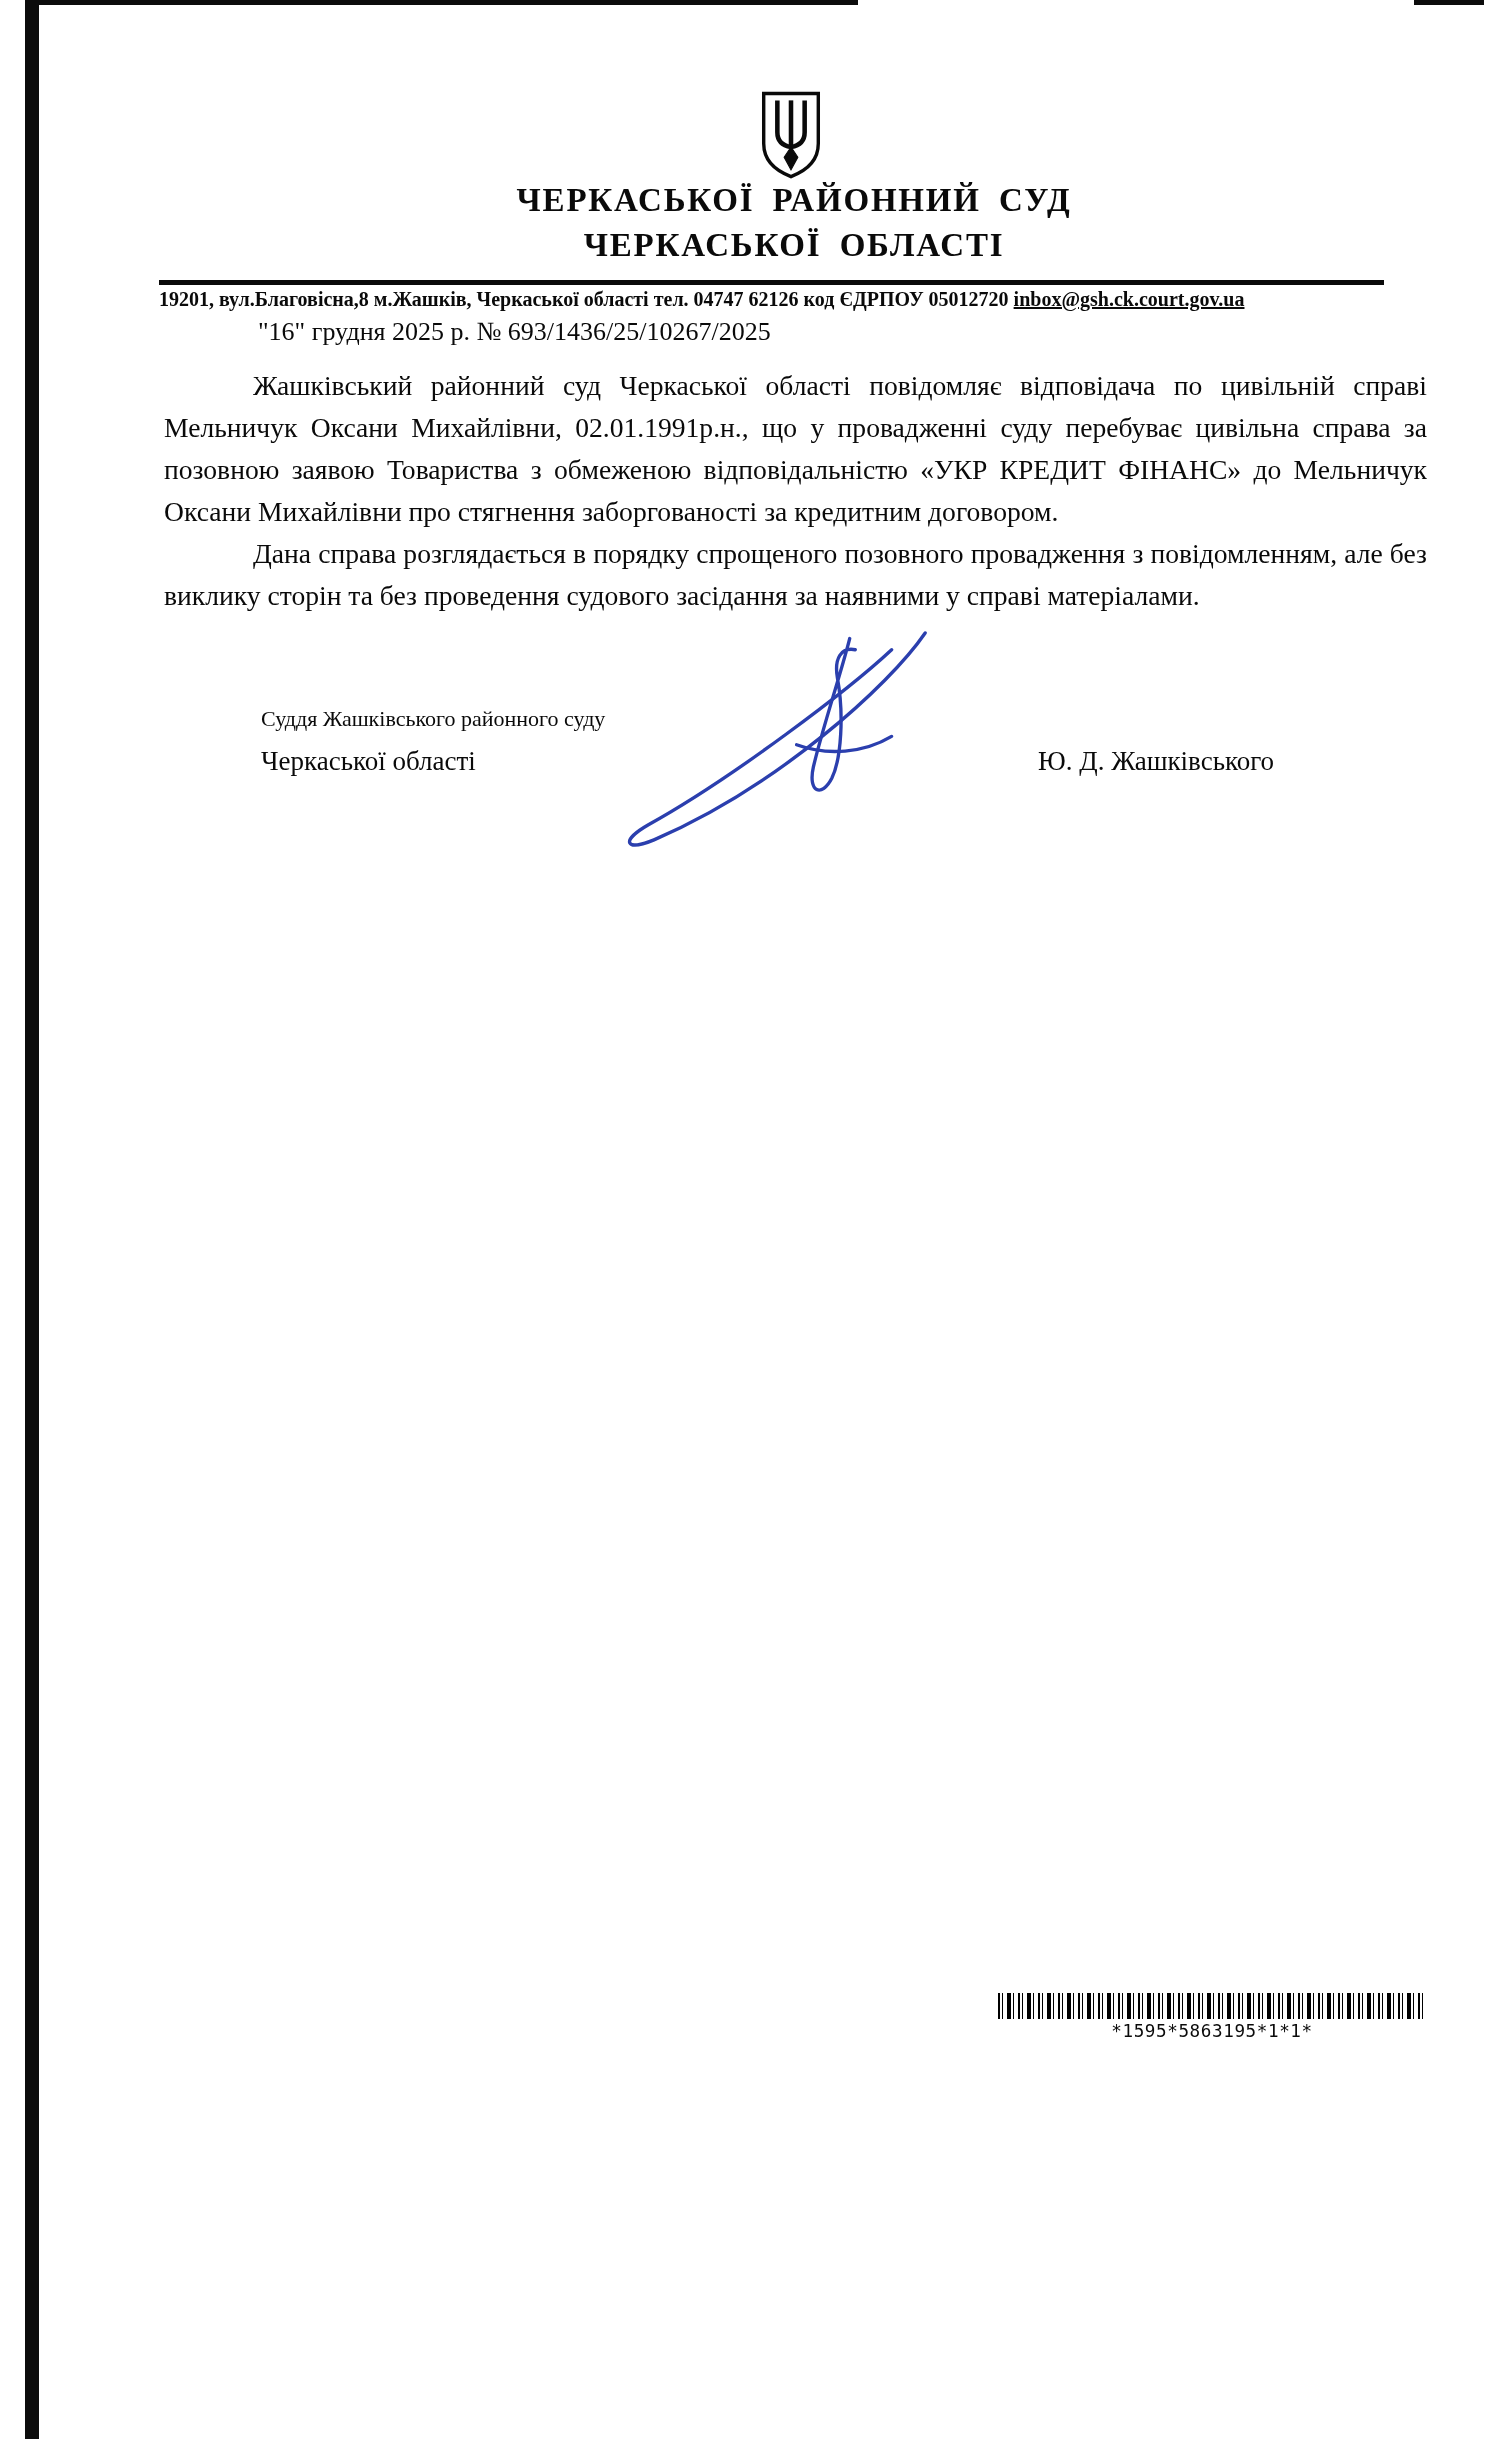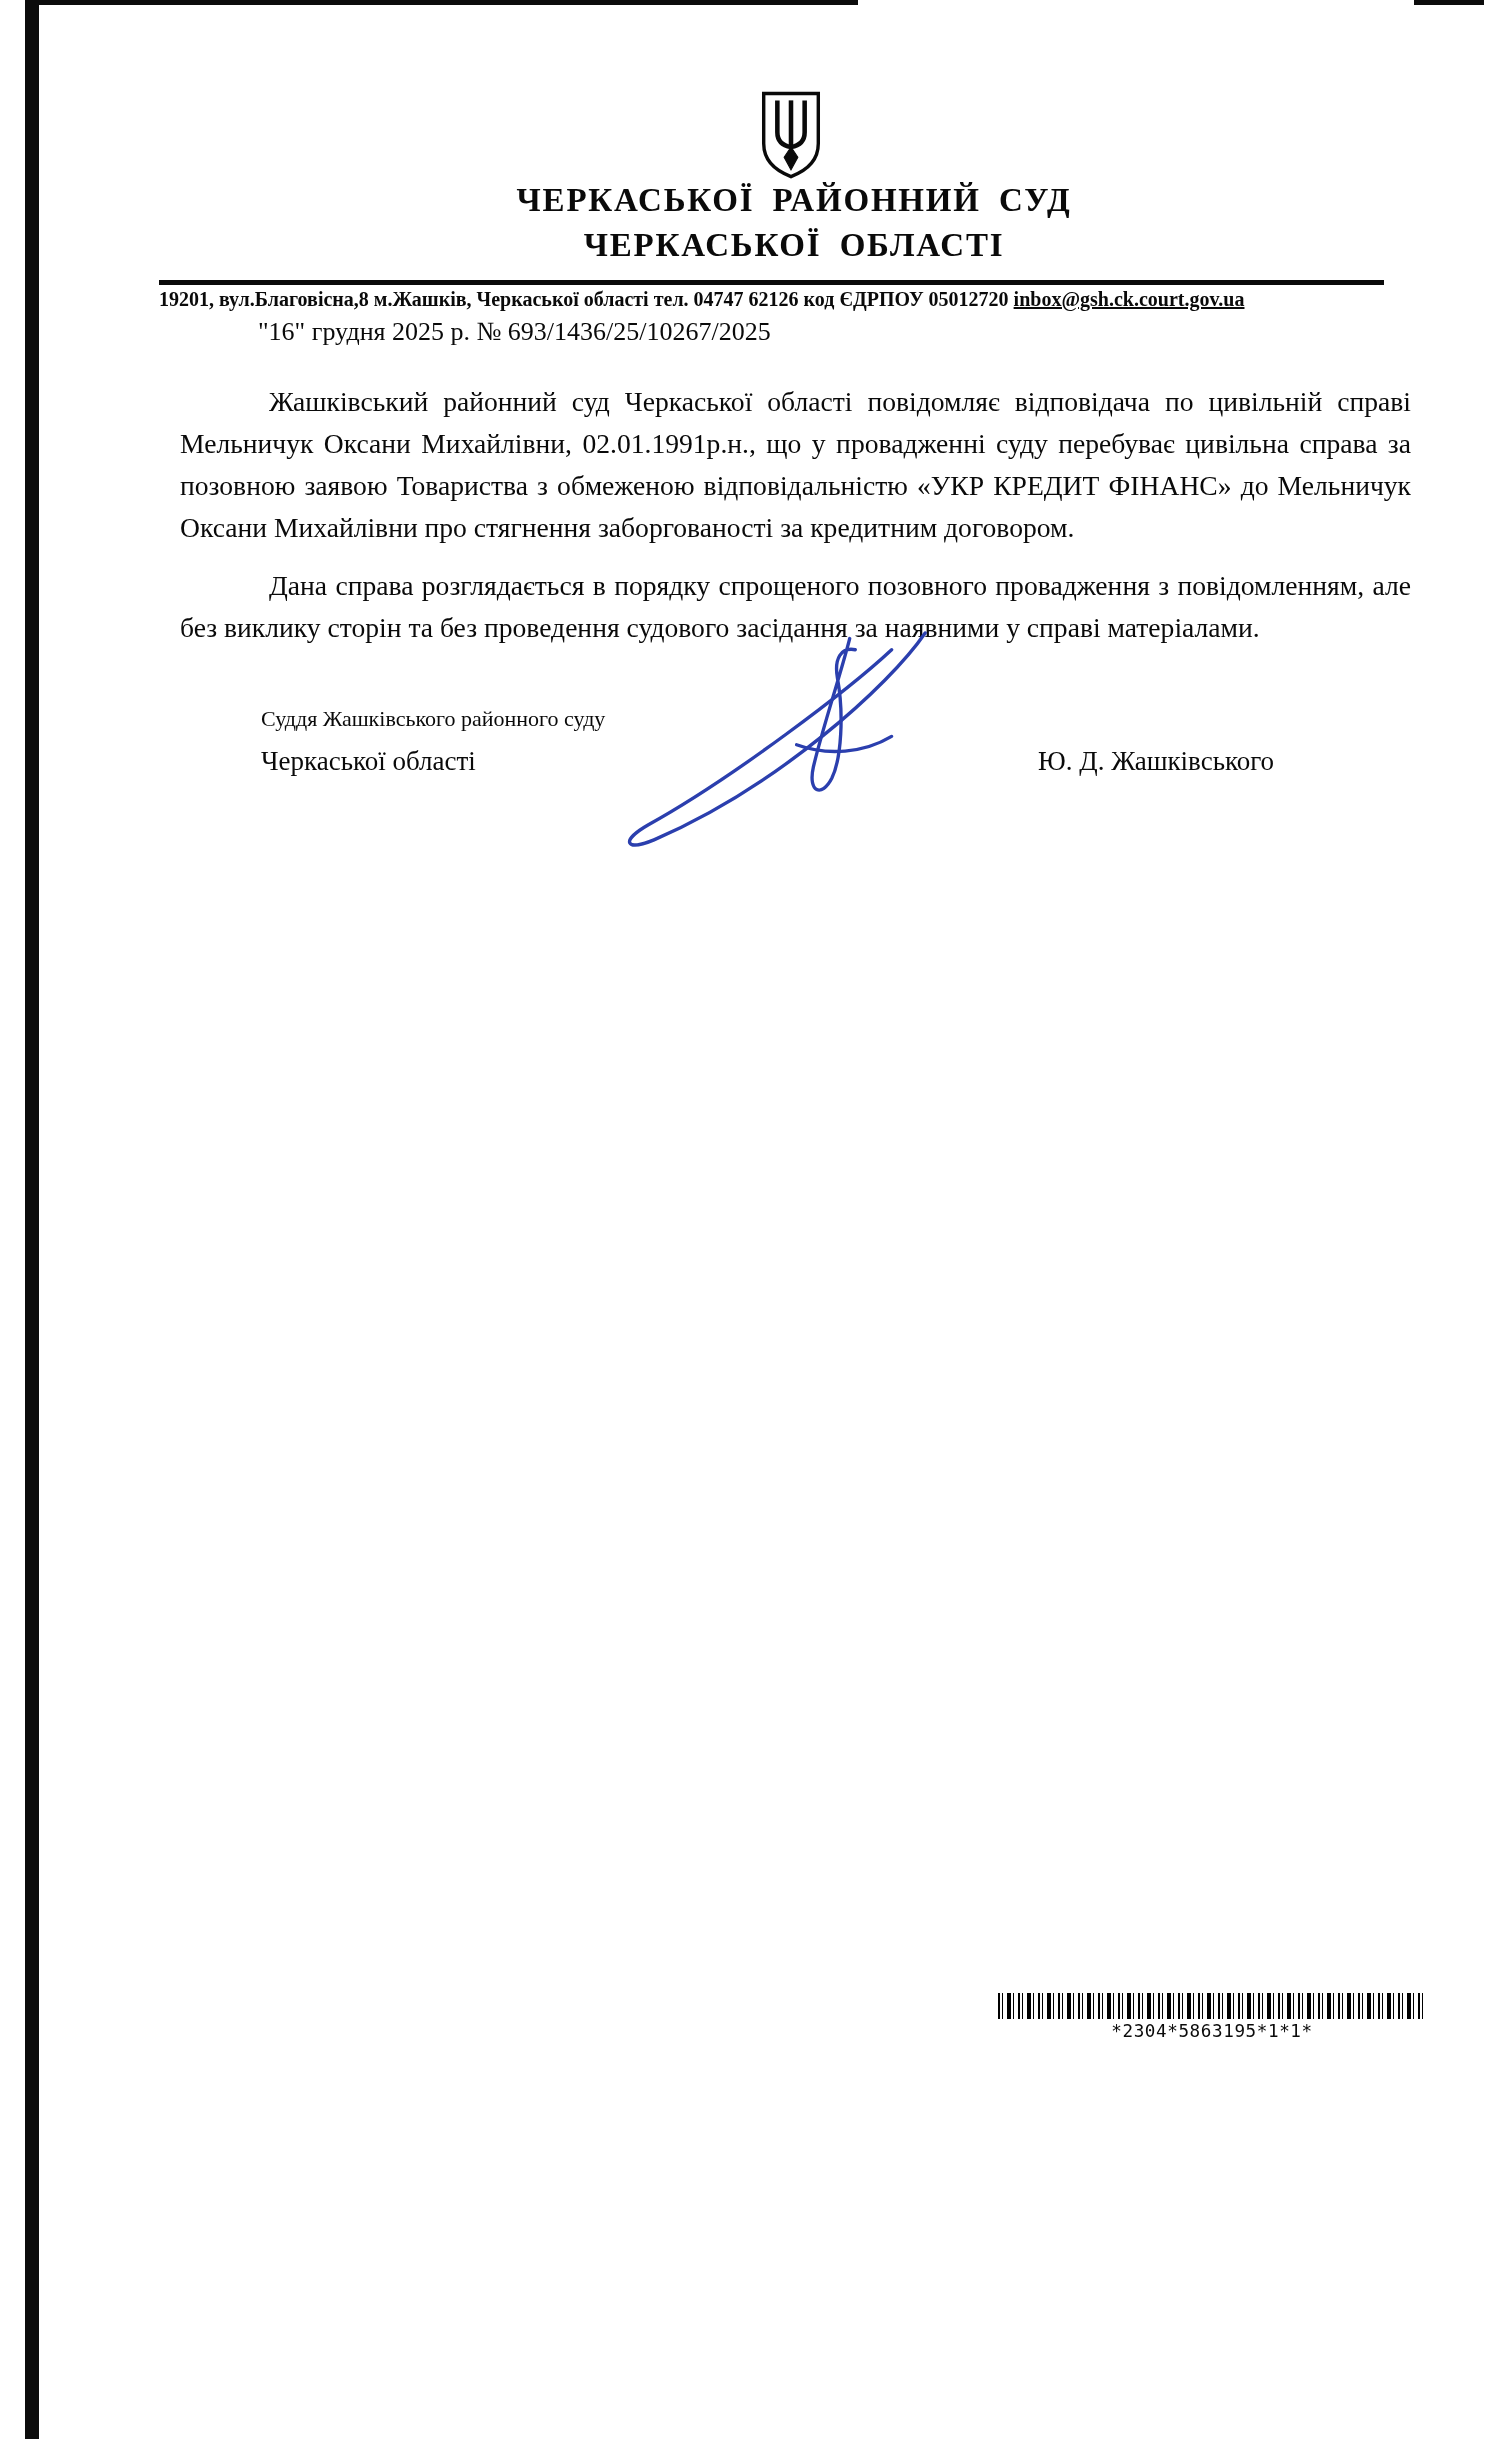--- a/index.html
+++ b/index.html
@@ -92,21 +92,21 @@
 
   
   .body-text {
     position: absolute;
     left: 164px; top: 365px;
     width: 1263px;
     font-size: 27.6px;
     line-height: 42px;
   }
   .body-text p {
-    margin: 16px;
+    margin: 0;
     text-align: justify;
     text-indent: 89px;
   }
 
   
   .sig-line-1 {
     position: absolute;
     left: 261px; top: 706px;
     font-size: 22px;
     white-space: nowrap;
@@ -196,16 +196,16 @@
     <svg viewBox="0 0 600 440" width="346" height="246" xmlns="http://www.w3.org/2000/svg">
       <g fill="none" stroke="#2b3fae" stroke-width="6" stroke-linecap="round">
         <path d="M565,25 C500,120 300,300 80,395 C30,416 18,398 70,368 C220,285 430,125 505,55"></path>
         <path d="M430,35 C415,95 380,200 365,265 C355,310 380,320 398,285 C415,250 420,170 408,105 C402,70 415,50 440,55"></path>
         <path d="M335,225 C390,245 455,240 505,210"></path>
       </g>
     </svg>
   </div>
 
   <div class="barcode"></div>
-  <div class="barcode-text">*2304*5863195*1*1*</div>
+  <div class="barcode-text">*1595*5863195*1*1*</div>
 
 </div>
 
 
 </body></html>

